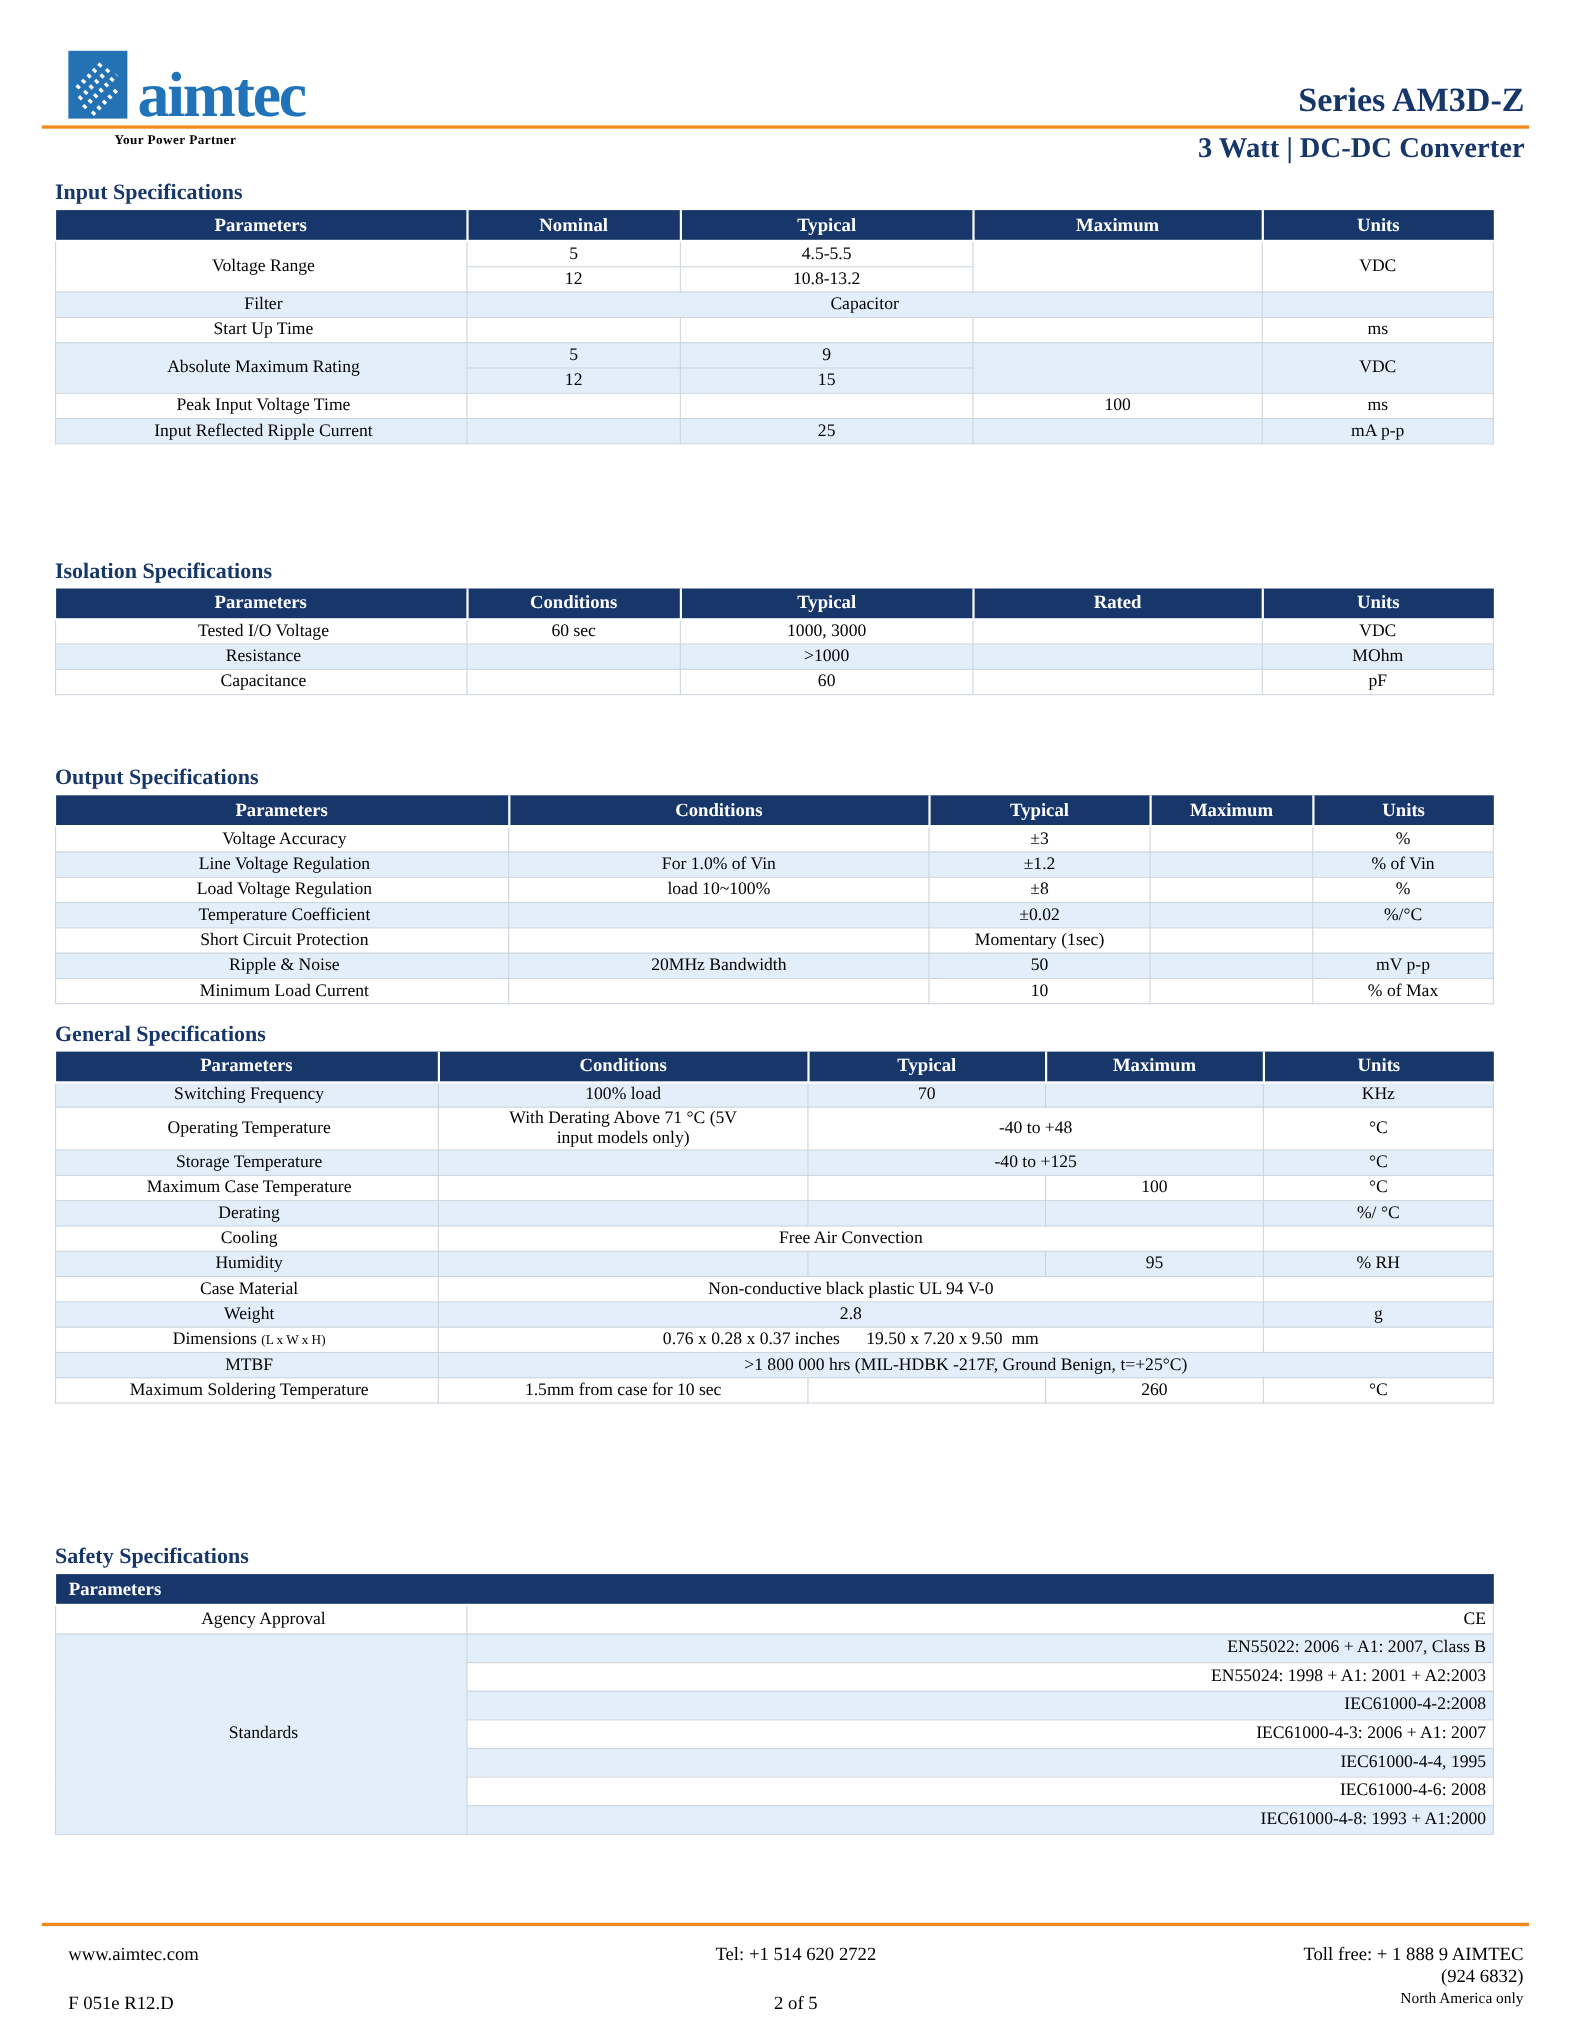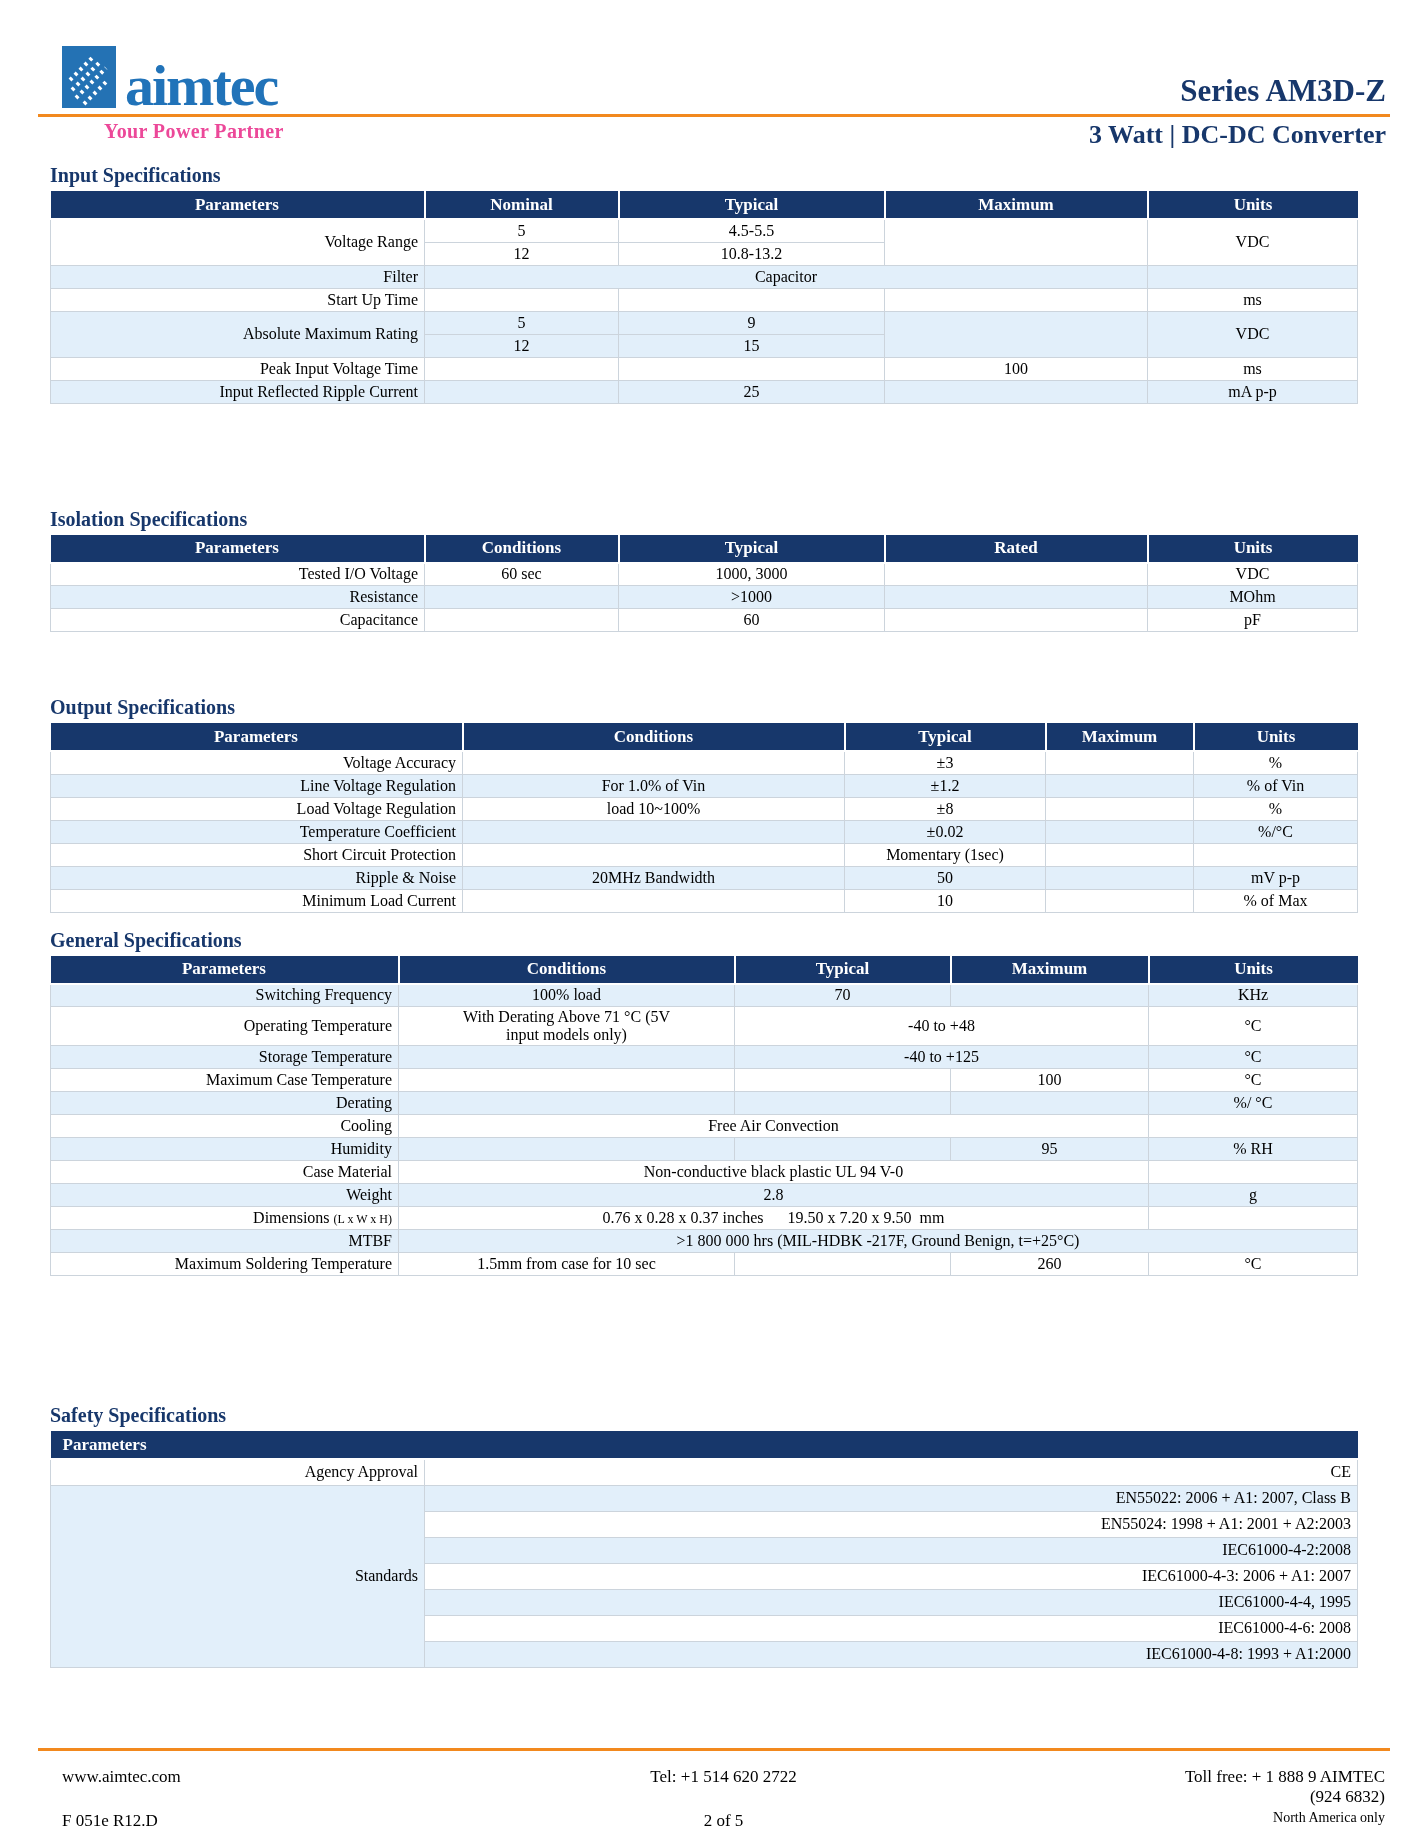--- a/index.html
+++ b/index.html
@@ -8,21 +8,21 @@
     width:1428px; height:1848px; background:#ffffff; position:relative;
     font-family:Liberation Serif, serif; color:#000; overflow:hidden;
   }
   
   .header-top { display:flex; justify-content:space-between; align-items:flex-end; padding:46px 42px 6px 62px; }
   .logo { display:flex; align-items:flex-end; gap:9px; }
   .logo-text { font-size:58px; font-weight:bold; color:#2173b9; line-height:0.74; letter-spacing:-2px; }
   .series-title { font-size:31px; font-weight:bold; color:#17376b; line-height:1; padding-bottom:2px; }
   .orange-rule { height:3px; background:#f2891e; margin:0 38px; }
   .header-bottom { display:flex; justify-content:space-between; padding:3px 42px 0 104px; }
-  .tagline { font-size:20px; font-weight:bold; color:#ec4899; letter-spacing:0.4px; }
+  .tagline { font-size:12px; font-weight:bold; color:#000000; letter-spacing:0.4px; }
   .subtitle { font-size:26px; font-weight:bold; color:#17376b; }
   
   .content { margin-left:50px; width:1307px; }
   .sec-title { font-size:20px; font-weight:bold; color:#17376b; margin-top:14px; margin-bottom:4px; }
   .sec-input    { margin-bottom:104px; }
   .sec-isolation{ margin-bottom:64px; }
   .sec-output   { margin-bottom:16px; }
   .sec-general  { margin-bottom:128px; }
   table.spec { border-collapse:collapse; width:1307px; table-layout:fixed; }
   table.spec th {
@@ -30,21 +30,21 @@
     height:28px; border:none; border-right:2px solid #ffffff; border-bottom:2px solid #ffffff;
     text-align:center; vertical-align:middle;
   }
   table.spec th:last-child { border-right:none; }
   table.spec th.left { text-align:left; padding-left:12px; }
   table.spec td {
     border:1px solid #ccd4dc; font-size:16px; height:23px; padding:1px 6px;
     text-align:center; vertical-align:middle; background:#ffffff;
   }
   table.spec tr.alt td { background:#e2effa; }
-  table.spec td.param { text-align:right; padding-left:10px; }
+  table.spec td.param { text-align:center; padding-left:10px; }
   table.spec td.valleft { text-align:right; padding-left:20px; }
   table.safety td { height:26px; }
   td.pre { white-space:pre; }
   .small { font-size:12px; }
   .cond-narrow { display:inline-block; max-width:234px; }
   
   .footer { margin-top:80px; }
   .footer-rule { height:3px; background:#f2891e; margin:0 38px; }
   .footer-grid { display:grid; grid-template-columns:1fr 1fr 1fr; padding:16px 43px 0 62px; font-size:17px; }
   .f-center { text-align:center; }

